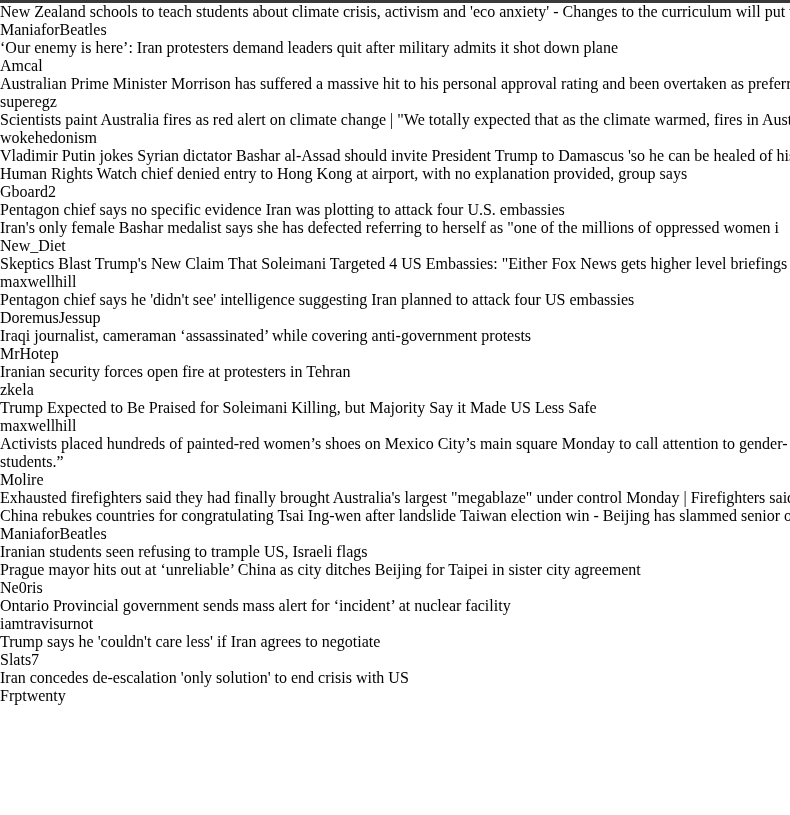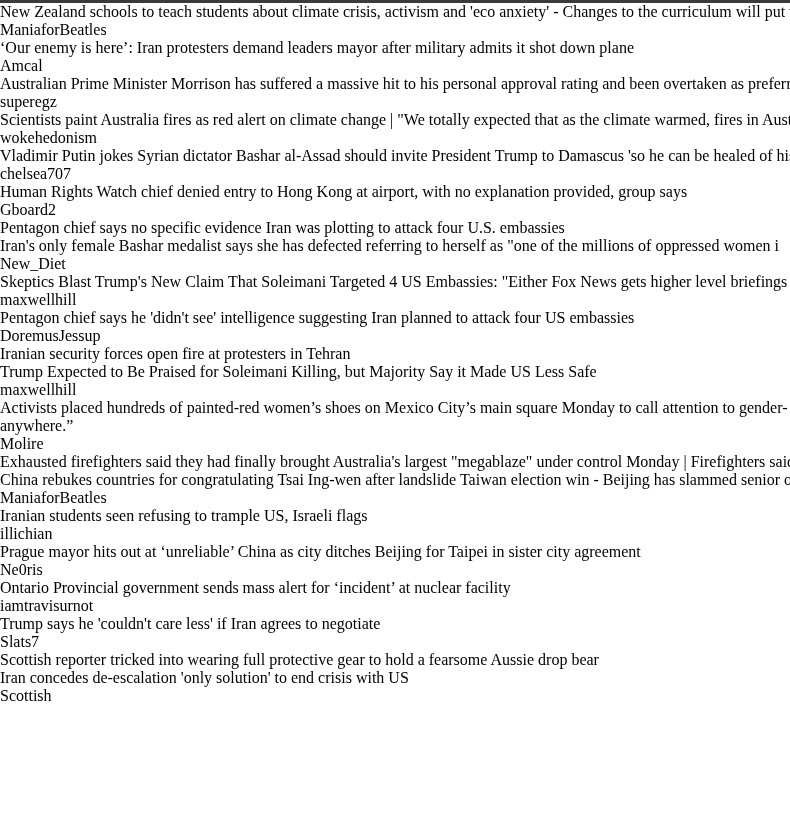--- a/index.html
+++ b/index.html
@@ -31,34 +31,33 @@
 <body>
 
 <div class="top-bar"></div>
 
 <div class="feed">
   <div class="item">
     <span class="title">New Zealand schools to teach students about climate crisis, activism and 'eco anxiety' - Changes to the curriculum will put t</span>
     <span class="author">ManiaforBeatles</span>
   </div>
   <div class="item">
-    <span class="title">‘Our enemy is here’: Iran protesters demand leaders mayor after military admits it shot down plane</span>
+    <span class="title">‘Our enemy is here’: Iran protesters demand leaders quit after military admits it shot down plane</span>
     <span class="author">Amcal</span>
   </div>
   <div class="item">
     <span class="title">Australian Prime Minister Morrison has suffered a massive hit to his personal approval rating and been overtaken as preferr</span>
     <span class="author">superegz</span>
   </div>
   <div class="item">
     <span class="title">Scientists paint Australia fires as red alert on climate change | "We totally expected that as the climate warmed, fires in Aust</span>
     <span class="author">wokehedonism</span>
   </div>
   <div class="item">
     <span class="title">Vladimir Putin jokes Syrian dictator Bashar al-Assad should invite President Trump to Damascus 'so he can be healed of his</span>
-    <span class="author">chelsea707</span>
   </div>
   <div class="item">
     <span class="title">Human Rights Watch chief denied entry to Hong Kong at airport, with no explanation provided, group says</span>
     <span class="author">Gboard2</span>
   </div>
   <div class="item">
     <span class="title">Pentagon chief says no specific evidence Iran was plotting to attack four U.S. embassies</span>
   </div>
   <div class="item">
     <span class="title">Iran's only female Bashar medalist says she has defected referring to herself as "one of the millions of oppressed women i</span>
@@ -66,56 +65,59 @@
   </div>
   <div class="item">
     <span class="title">Skeptics Blast Trump's New Claim That Soleimani Targeted 4 US Embassies: "Either Fox News gets higher level briefings</span>
     <span class="author">maxwellhill</span>
   </div>
   <div class="item">
     <span class="title">Pentagon chief says he 'didn't see' intelligence suggesting Iran planned to attack four US embassies</span>
     <span class="author">DoremusJessup</span>
   </div>
   <div class="item">
+    <span class="title">Iraqi journalist, cameraman ‘assassinated’ while covering anti-government protests</span>
+    <span class="author">MrHotep</span>
+  </div>
+  <div class="item">
     <span class="title">Iranian security forces open fire at protesters in Tehran</span>
+    <span class="author">zkela</span>
   </div>
   <div class="item">
     <span class="title">Trump Expected to Be Praised for Soleimani Killing, but Majority Say it Made US Less Safe</span>
     <span class="author">maxwellhill</span>
   </div>
   <div class="item">
     <span class="title">
       <span class="line">Activists placed hundreds of painted-red women’s shoes on Mexico City’s main square Monday to call attention to gender-</span>
-      <span class="line">anywhere.”</span>
+      <span class="line">students.”</span>
     </span>
     <span class="author">Molire</span>
   </div>
   <div class="item">
     <span class="title">Exhausted firefighters said they had finally brought Australia's largest "megablaze" under control Monday | Firefighters said</span>
   </div>
   <div class="item">
     <span class="title">China rebukes countries for congratulating Tsai Ing-wen after landslide Taiwan election win - Beijing has slammed senior o</span>
     <span class="author">ManiaforBeatles</span>
   </div>
   <div class="item">
     <span class="title">Iranian students seen refusing to trample US, Israeli flags</span>
-    <span class="author">illichian</span>
   </div>
   <div class="item">
     <span class="title">Prague mayor hits out at ‘unreliable’ China as city ditches Beijing for Taipei in sister city agreement</span>
     <span class="author">Ne0ris</span>
   </div>
   <div class="item">
     <span class="title">Ontario Provincial government sends mass alert for ‘incident’ at nuclear facility</span>
     <span class="author">iamtravisurnot</span>
   </div>
   <div class="item">
     <span class="title">Trump says he 'couldn't care less' if Iran agrees to negotiate</span>
     <span class="author">Slats7</span>
   </div>
   <div class="item">
-    <span class="title">Scottish reporter tricked into wearing full protective gear to hold a fearsome Aussie drop bear</span>
   </div>
   <div class="item">
     <span class="title">Iran concedes de-escalation 'only solution' to end crisis with US</span>
-    <span class="author">Scottish</span>
+    <span class="author">Frptwenty</span>
   </div>
 </div>
 
 </body></html>

